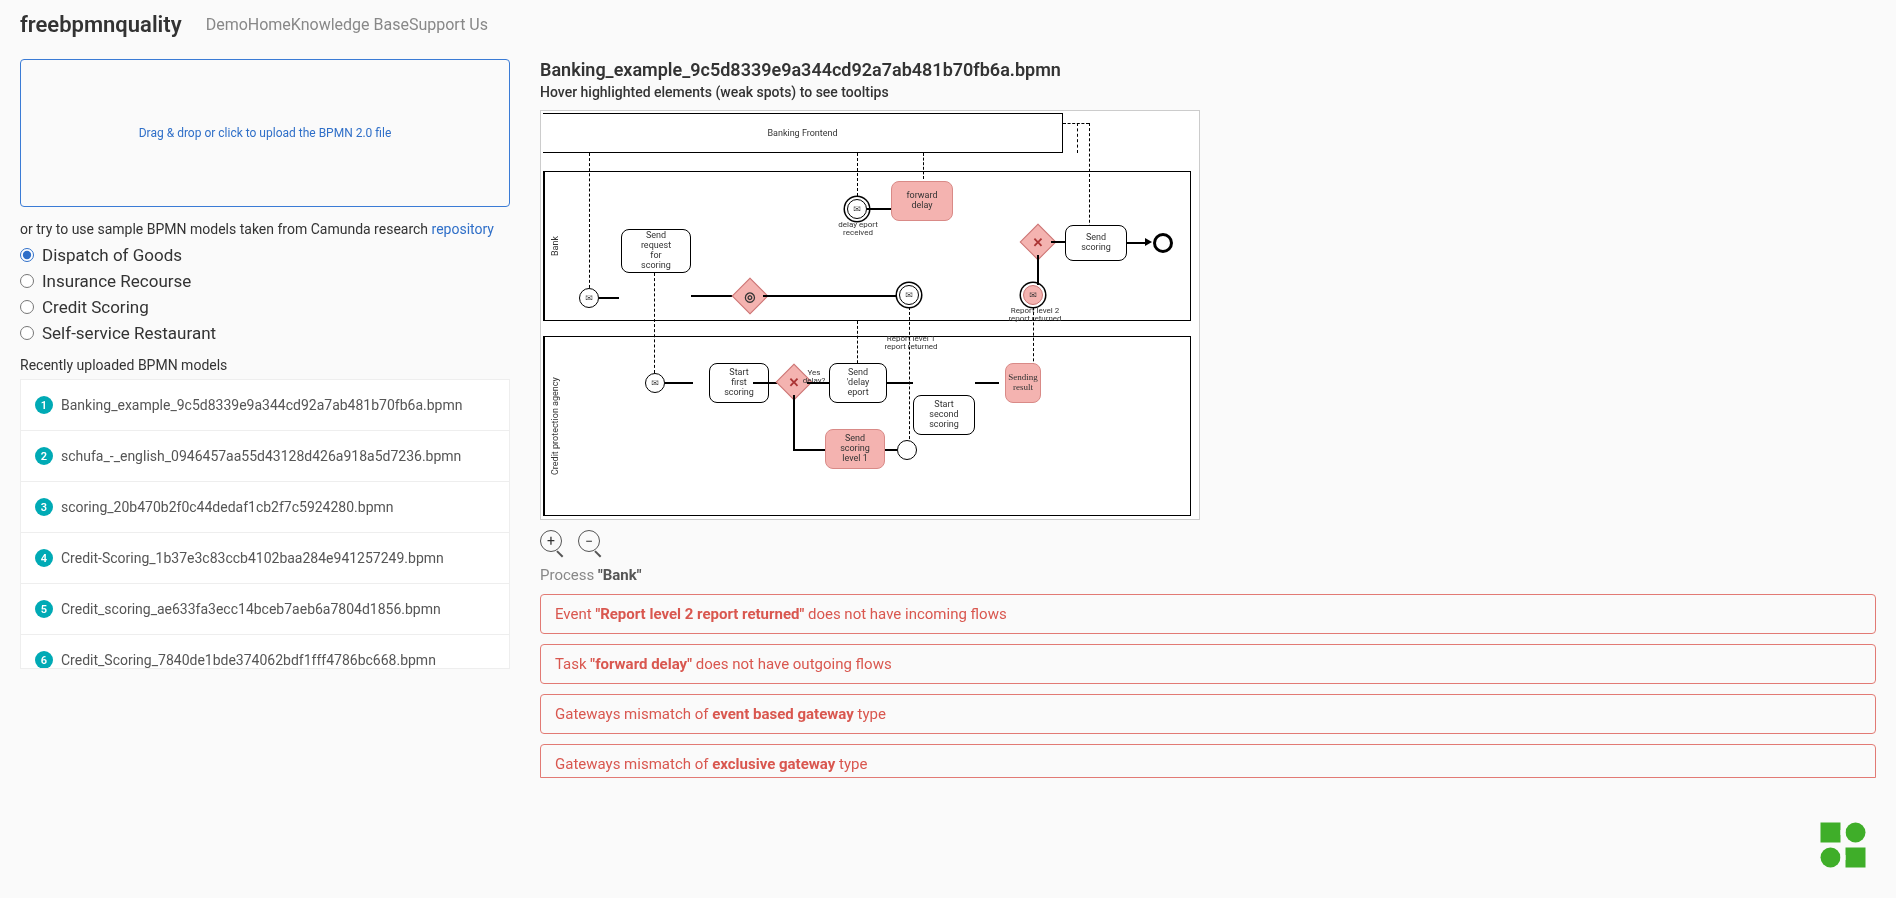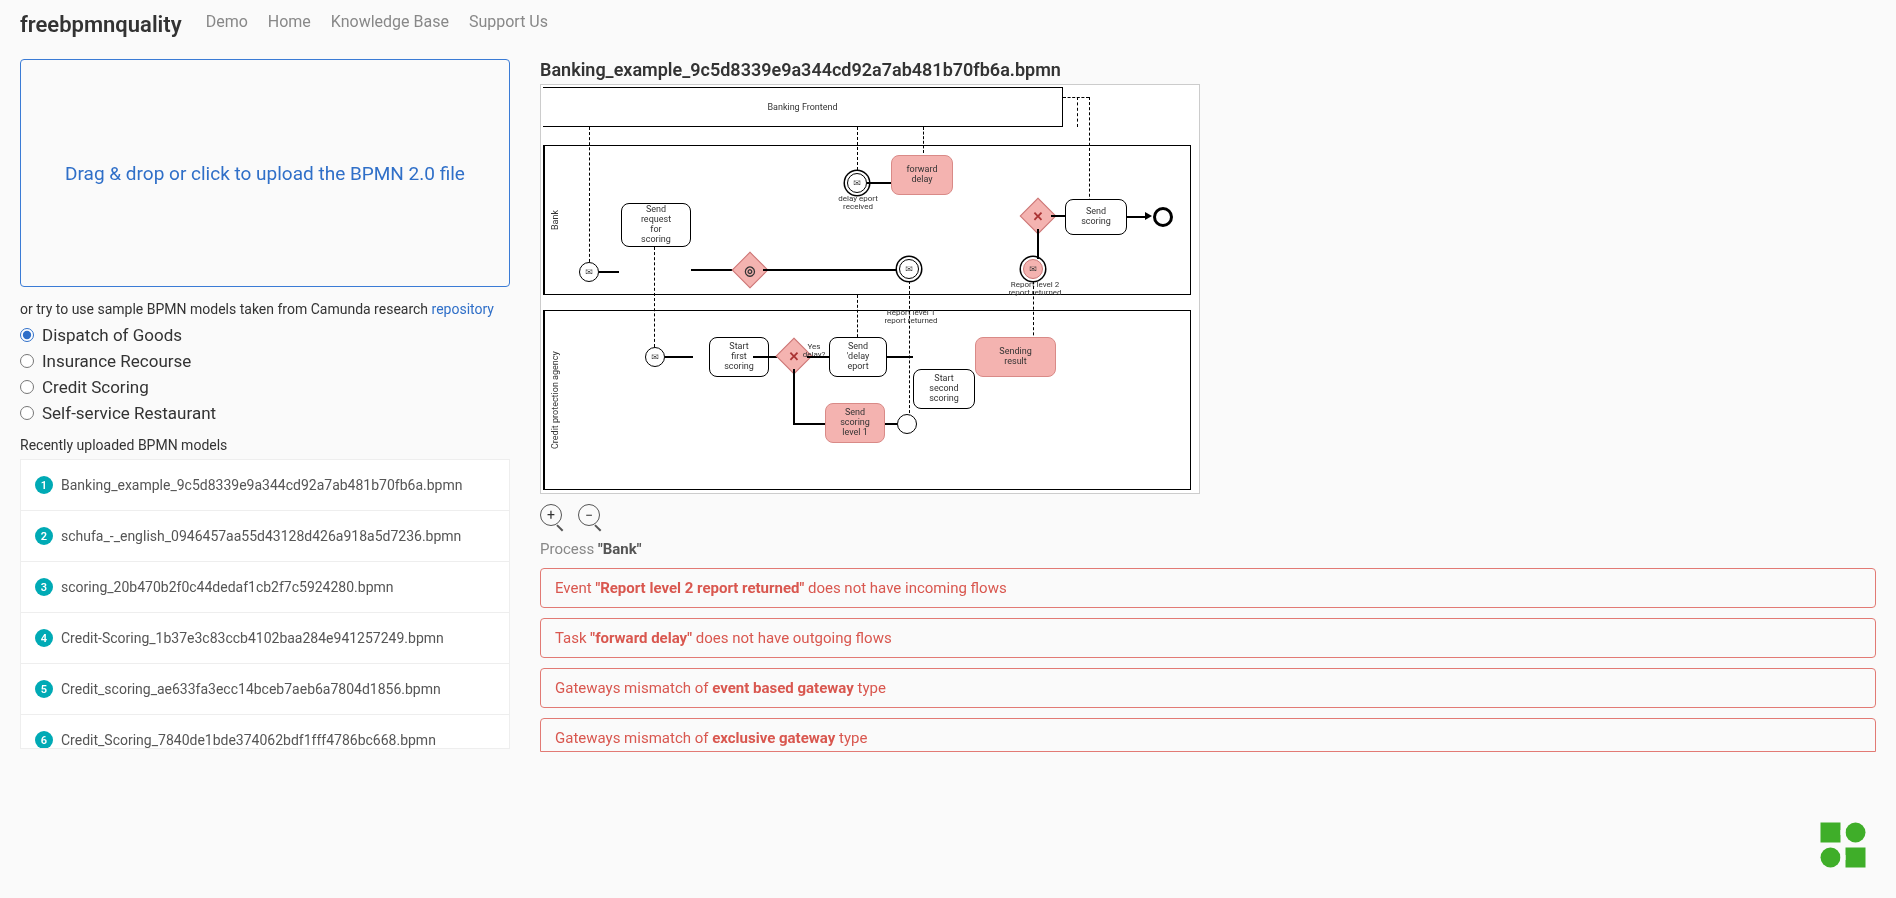--- a/index.html
+++ b/index.html
@@ -1,24 +1,24 @@
 <!DOCTYPE html>
 <html><head>
 <meta charset="utf-8">
 <style>
 * { margin:0; padding:0; box-sizing:border-box; }
 body { font-family:-apple-system,BlinkMacSystemFont,"Segoe UI",Roboto,sans-serif; background:#fafafa; color:#333; font-size:14px; }
-.topbar { display:flex; padding:12px 20px; gap:24px; }
+.topbar { display:flex; align-items:center; padding:12px 20px; gap:24px; }
 .brand { font-size:22px; font-weight:600; color:#333; }
-.nav { display:flex; gap:20px; }
+.nav { display:flex; }
 .nav a { color:#888; text-decoration:none; font-size:16px; }
 .layout { display:flex; gap:30px; padding:10px 20px; }
 .left { width:490px; flex-shrink:0; }
 .right { flex:1; min-width:0; }
-.dropzone { border:1px solid #3a7bd5; border-radius:4px; height:228px; display:flex; align-items:center; justify-content:center; color:#2f6fc8; font-size:19px; cursor:pointer; }
+.dropzone { border:1px solid #3a7bd5; border-radius:4px; height:148px; display:flex; align-items:center; justify-content:center; color:#2f6fc8; font-size:12px; cursor:pointer; }
 .samples-intro { margin:14px 0 8px; font-size:14px; }
 .samples-intro a { color:#2f6fc8; text-decoration:none; }
 .radio-row { display:flex; align-items:center; gap:8px; margin:6px 0; font-size:17px; }
 .radio-row input { width:14px; height:14px; accent-color:#2f6fc8; }
 .recent-label { margin:14px 0 6px; font-size:14px; }
 .recent-list { border:1px solid #eee; background:#fff; height:290px; overflow-y:scroll; }
 .recent-item { display:flex; align-items:center; gap:8px; padding:16px 14px; border-bottom:1px solid #eee; cursor:pointer; font-size:14px; color:#555; }
 .badge { display:inline-flex; width:18px; height:18px; border-radius:50%; background:#00aab5; color:#fff; font-size:11px; font-weight:600; align-items:center; justify-content:center; flex-shrink:0; }
 .file-title { font-size:18px; font-weight:600; margin-bottom:4px; color:#333; }
 .hint { font-size:14px; font-weight:500; margin-bottom:10px; }
@@ -111,20 +111,21 @@
         </div>
       <div class="recent-item">
           <span class="badge">6</span>
           <span>Credit_Scoring_7840de1bde374062bdf1fff4786bc668.bpmn</span>
         </div>
     </div>
   </div>
 
   <div class="right">
     <div class="file-title">Banking_example_9c5d8339e9a344cd92a7ab481b70fb6a.bpmn</div>
+    <div class="hint">Hover highlighted elements (weak spots) to see tooltips</div>
 
     <div class="diagram-wrap">
 
       <div class="pool" style="left:2px;top:2px;width:520px;height:40px;border-left:none;">
         <div style="position:absolute;inset:0;display:flex;align-items:center;justify-content:center;font-size:9px;">Banking Frontend</div>
       </div>
 
       <div class="pool" style="left:2px;top:60px;width:648px;height:150px;">
         <div class="pool-label">Bank</div>
       </div>
@@ -181,21 +182,21 @@
       <div class="arrow h" style="left:212px;top:271px;width:28px;"></div>
       <div class="gateway err" style="left:240px;top:258px;">
           <div class="gw-inner" style="color:#a33;">✕</div>
         </div>
       <div class="lbl" style="left:258px;top:258px;width:30px;">Yes delay?</div>
       <div class="arrow h" style="left:266px;top:271px;width:22px;"></div>
       <div class="task" style="left:288px;top:252px;width:58px;height:40px;">Send 'delay eport</div>
       <div class="arrow h" style="left:346px;top:271px;width:26px;"></div>
       <div class="task" style="left:372px;top:252px;width:62px;height:40px;margin-top:32px;">Start second scoring</div>
       <div class="arrow h" style="left:434px;top:271px;width:24px;"></div>
-      <div class="task err" style="left:434px;top:252px;width:81px;height:40px;">Sending result</div>
+      <div class="task err" style="left:464px;top:252px;width:36px;height:40px;font-family:Liberation Serif, serif;">Sending result</div>
 
       <div class="arrow v" style="left:252px;top:284px;height:54px;"></div>
       <div class="arrow h" style="left:252px;top:338px;width:32px;"></div>
       <div class="task err" style="left:284px;top:318px;width:60px;height:40px;">Send scoring level 1</div>
       <div class="arrow h" style="left:344px;top:338px;width:12px;"></div>
       <div class="evt" style="left:356px;top:329px;font-size:7px;"></div>
     </div>
 
     <div class="zoom-row">
       <div class="zoom-btn">+</div>

